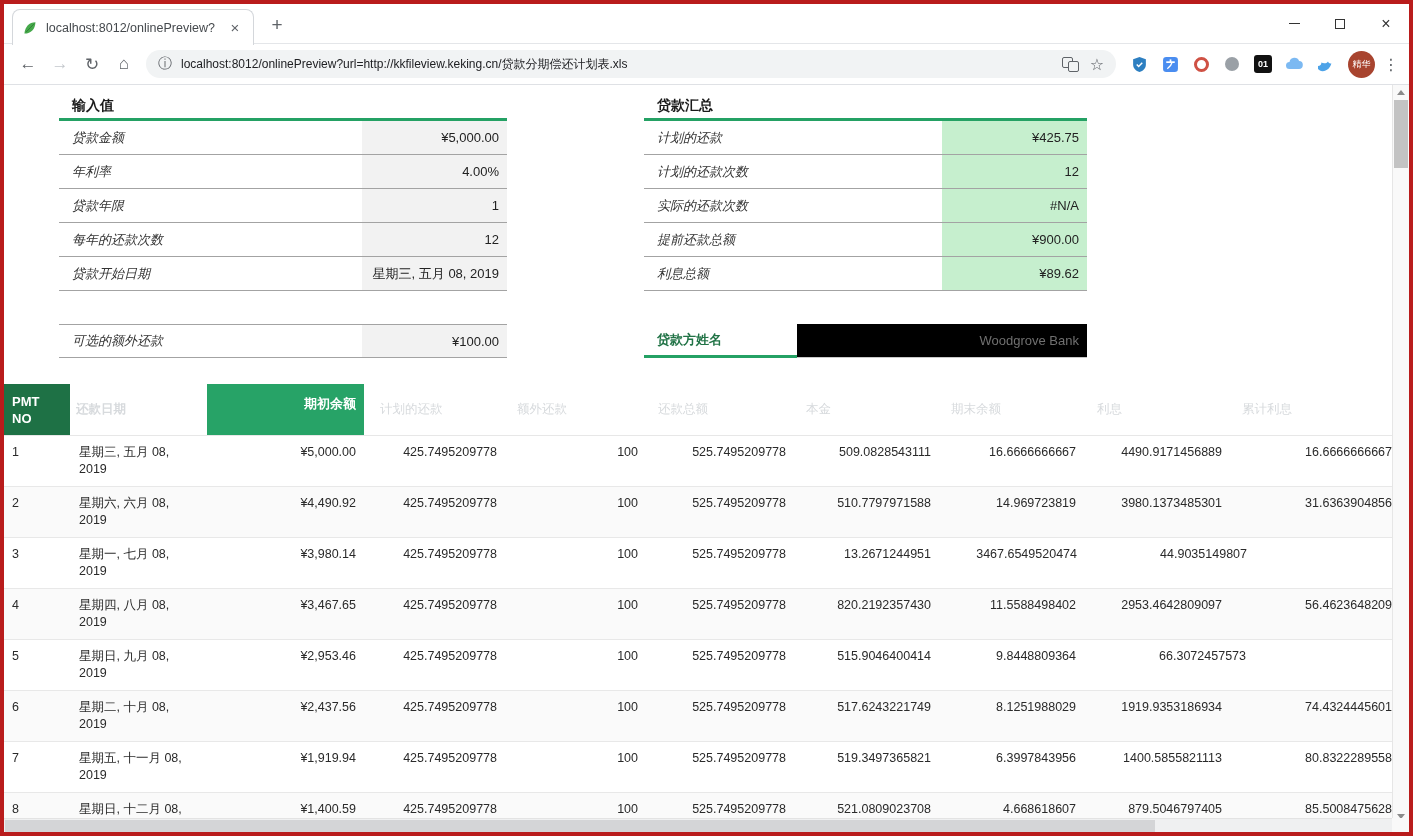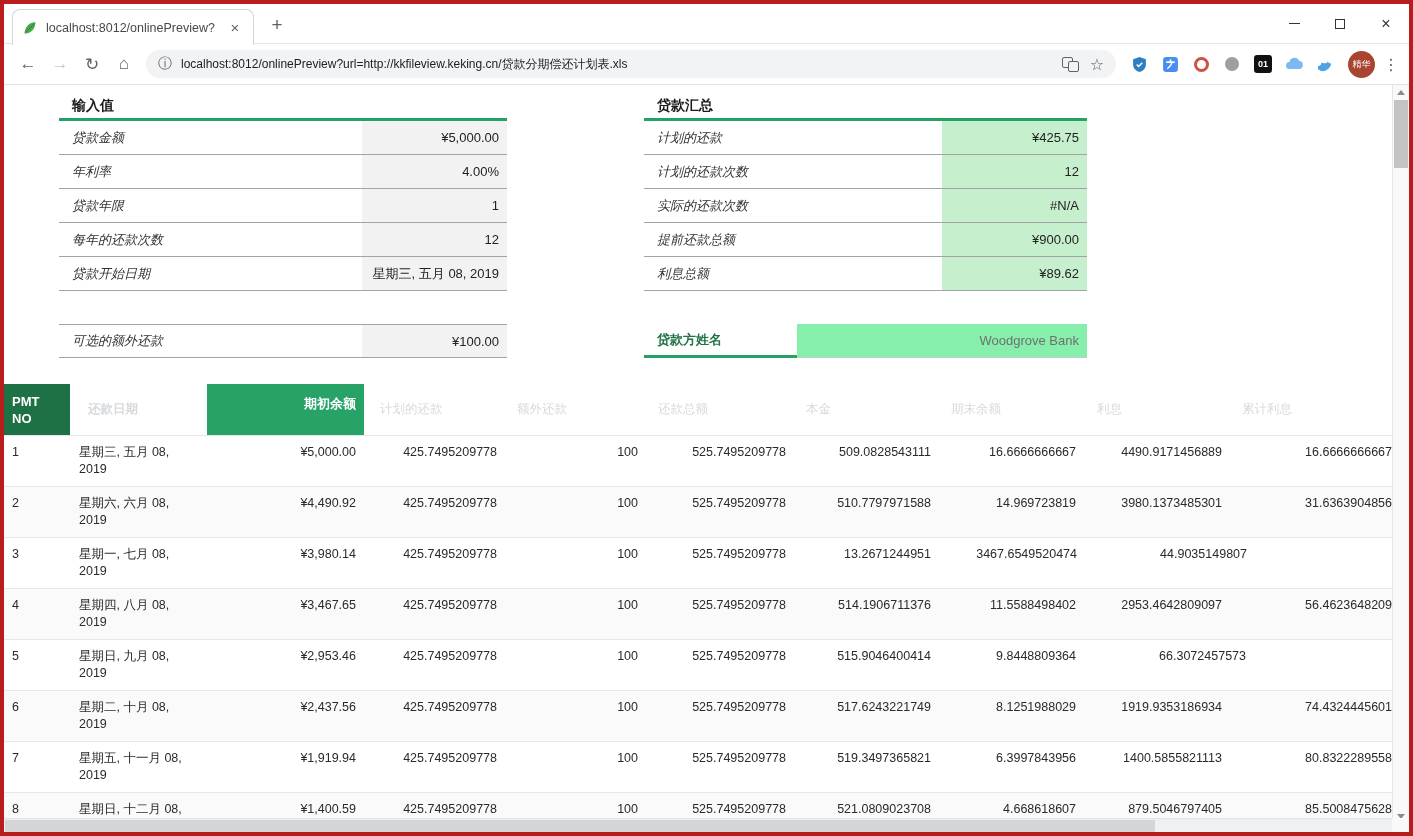--- a/index.html
+++ b/index.html
@@ -48,28 +48,28 @@
   .summary-section{left:640px;width:443px;}
   .sec-title{height:28px;line-height:24px;border-bottom:3px solid #24a164;font-weight:700;font-size:14px;padding-left:13px;color:#1a1a1a;}
   .kv-row{height:34px;border-bottom:1px solid #a3a3a3;display:flex;align-items:stretch;}
   .kv-label{flex:1;display:flex;align-items:center;font-style:italic;font-size:13px;color:#333;padding-left:13px;}
   .kv-value{width:145px;flex:none;display:flex;align-items:center;justify-content:flex-end;padding-right:8px;font-size:13px;color:#222;}
   .kv-value.gray{background:#f2f2f2;}
   .kv-value.green{background:#c6efce;}
   .extra-row{margin-top:33px;height:34px;border-top:1px solid #a3a3a3;border-bottom:1px solid #a3a3a3;display:flex;align-items:stretch;}
   .lender-row{margin-top:33px;height:34px;display:flex;align-items:stretch;}
   .lender-label{width:153px;flex:none;border-bottom:3px solid #24a164;color:#217346;font-weight:700;font-size:13px;display:flex;align-items:center;padding-left:13px;}
-  .lender-value{flex:1;background:#86efac;color:#707070;display:flex;align-items:center;justify-content:flex-end;padding-right:8px;font-size:13px;border-bottom:1px solid #c9c9c9;}
+  .lender-value{flex:1;background:#000000;color:#707070;display:flex;align-items:center;justify-content:flex-end;padding-right:8px;font-size:13px;border-bottom:1px solid #c9c9c9;}
 
   
   .schedule{position:absolute;left:0;top:299px;width:1392px;}
   .sched-header{display:flex;height:52px;border-bottom:1px solid #e7e7e7;}
   .hcell{display:flex;align-items:center;font-size:12.5px;color:#d7dadd;padding-left:16px;flex:none;}
   .hcell.c0{background:#1e7145;color:#fff;font-weight:700;font-size:13px;display:block;padding:9px 8px 0 8px;line-height:17px;}
-  .hcell.c1{padding-left:18px;font-weight:bold;}
+  .hcell.c1{padding-left:6px;font-weight:bold;}
   .hcell.c2{background:#27a367;color:#fff;font-weight:700;font-size:13px;justify-content:flex-end;padding:0 8px 12px 0;}
   .t-row{display:flex;border-bottom:1px solid #e8e8e8;align-items:flex-start;}
   .t-row:nth-child(even){background:#fafafa;}
   .tcell{padding-top:8px;padding-bottom:8px;line-height:17px;font-size:12.5px;color:#2a2a2a;flex:none;}
   .tcell.c0{padding-left:8px;}
   .tcell.c1{padding-left:9px;padding-right:8px;}
   .tcell.c2,.tcell.c3,.tcell.c4,.tcell.c5,.tcell.c6,.tcell.c7,.tcell.c8,.tcell.c9{text-align:right;}
   .tcell.c2{padding-right:8px;}
   .tcell.c3,.tcell.c4,.tcell.c5,.tcell.c6,.tcell.c7,.tcell.c8,.tcell.c9{padding-right:4px;}
   .c0{width:66px;} .c1{width:137px;} .c2{width:157px;} .c3{width:137px;} .c4{width:141px;}
@@ -278,21 +278,21 @@
             <div class="tcell c8">3467.6549520474</div>
             <div class="tcell c9">44.9035149807</div>
           </div>
           <div class="t-row">
             <div class="tcell c0">4</div>
             <div class="tcell c1">星期四, 八月 08, 2019</div>
             <div class="tcell c2">¥3,467.65</div>
             <div class="tcell c3">425.7495209778</div>
             <div class="tcell c4">100</div>
             <div class="tcell c5">525.7495209778</div>
-            <div class="tcell c6">514.1906711376</div>
+            <div class="tcell c6">820.2192357430</div>
             <div class="tcell c7">11.5588498402</div>
             <div class="tcell c8">2953.4642809097</div>
             <div class="tcell c9">56.4623648209</div>
           </div>
           <div class="t-row">
             <div class="tcell c0">5</div>
             <div class="tcell c1">星期日, 九月 08, 2019</div>
             <div class="tcell c2">¥2,953.46</div>
             <div class="tcell c3">425.7495209778</div>
             <div class="tcell c4">100</div>

